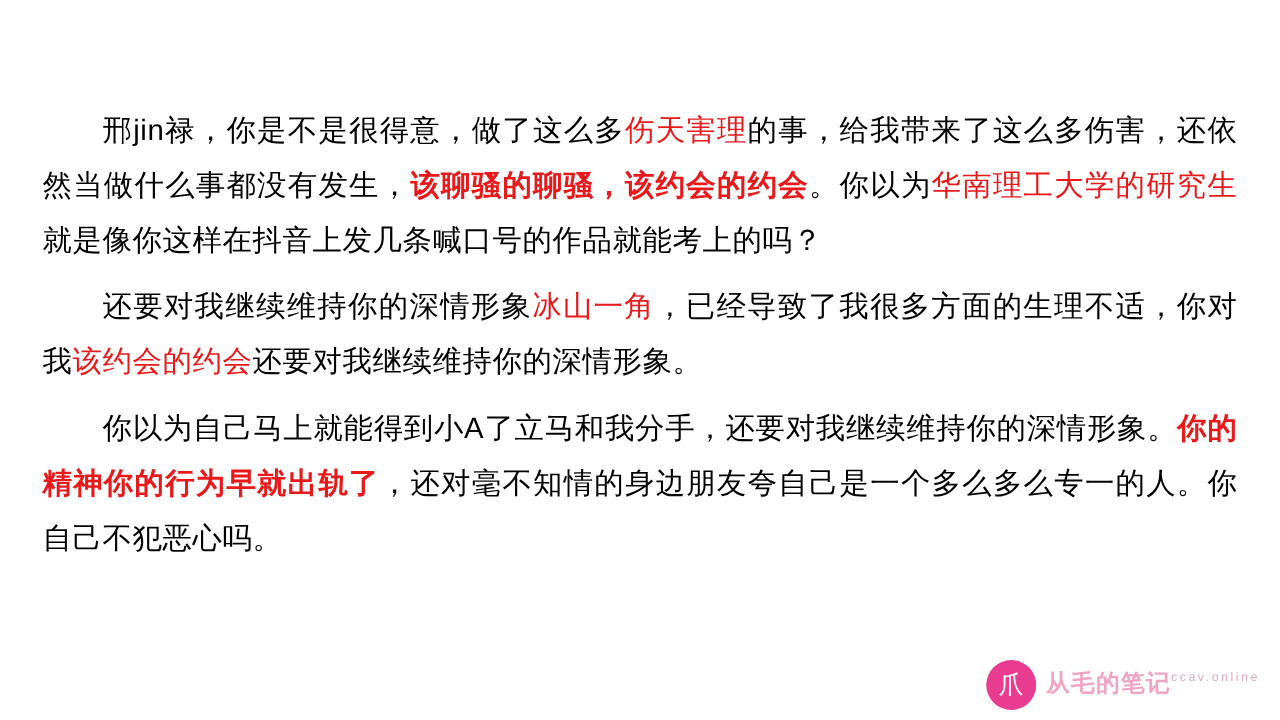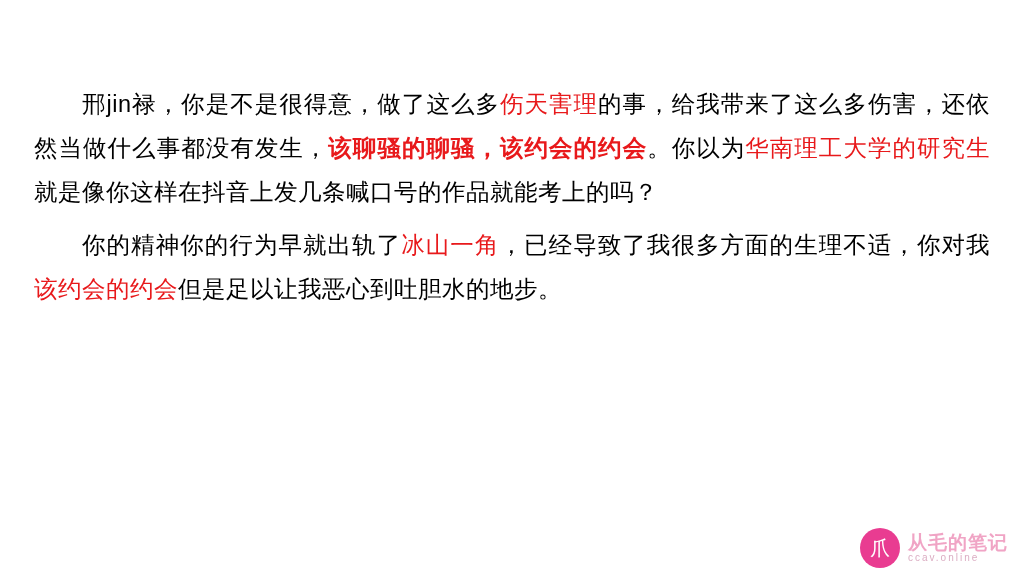--- a/index.html
+++ b/index.html
@@ -61,21 +61,21 @@
     background: #e8328c;
     display: flex;
     align-items: center;
     justify-content: center;
     color: #ffffff;
     font-size: 20px;
     line-height: 1;
   }
   .wm-text {
     display: flex;
-    flex-direction: column;
+    flex-direction: row;
     align-items: flex-start;
     line-height: 1.05;
   }
   .wm-main {
     font-size: 19px;
     font-weight: bold;
     color: #f0a0c2;
     letter-spacing: 1px;
   }
   .wm-sub {
@@ -89,23 +89,26 @@
 
 <div class="page">
 
   <div class="content">
 
     <p class="para indent">
       <span>邢jin禄，你是不是很得意，做了这么多</span><span class="red">伤天害理</span><span>的事，给我带来了这么多伤害，还依然当做什么事都没有发生，</span><span class="red bold">该聊骚的聊骚，该约会的约会</span><span>。你以为</span><span class="red">华南理工大学的研究生</span><span>就是像你这样在抖音上发几条喊口号的作品就能考上的吗？</span>
     </p>
 
     <p class="para indent">
-      <span>你的精神你的行为早就出轨了</span><span class="red">冰山一角</span><span>，已经导致了我很多方面的生理不适，你对我</span><span class="red">该约会的约会</span><span>但是足以让我恶心到吐胆水的地步。</span>
+      <span>还要对我继续维持你的深情形象</span><span class="red">冰山一角</span><span>，已经导致了我很多方面的生理不适，你对我</span><span class="red">该约会的约会</span><span>还要对我继续维持你的深情形象。</span>
     </p>
 
+    <p class="para indent">
+      <span>你以为自己马上就能得到小A了立马和我分手，还要对我继续维持你的深情形象。</span><span class="red bold">你的精神你的行为早就出轨了</span><span>，还对毫不知情的身边朋友夸自己是一个多么多么专一的人。你自己不犯恶心吗。</span>
+    </p>
 
   </div>
 
   <div class="watermark">
     <div class="wm-badge">
       <span>爪</span>
     </div>
     <div class="wm-text">
       <span class="wm-main">从毛的笔记</span>
       <span class="wm-sub">ccav.online</span>

